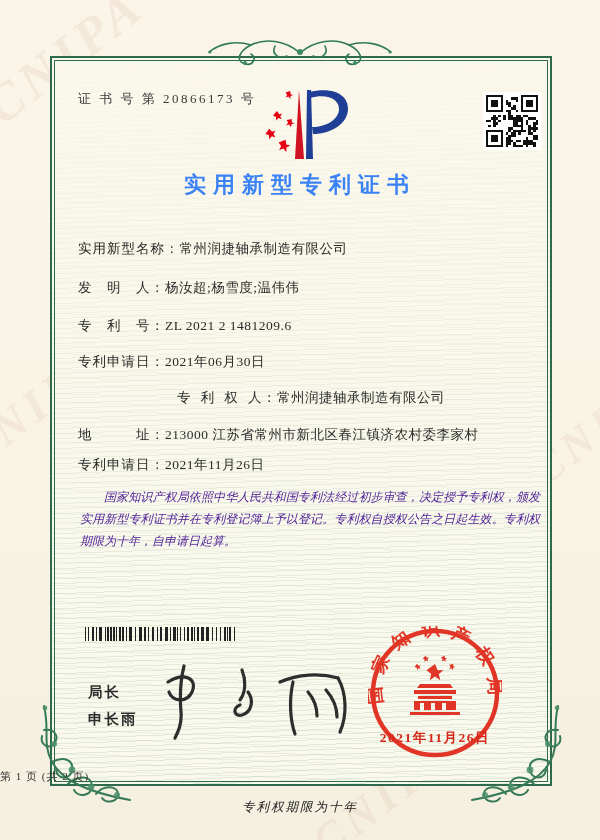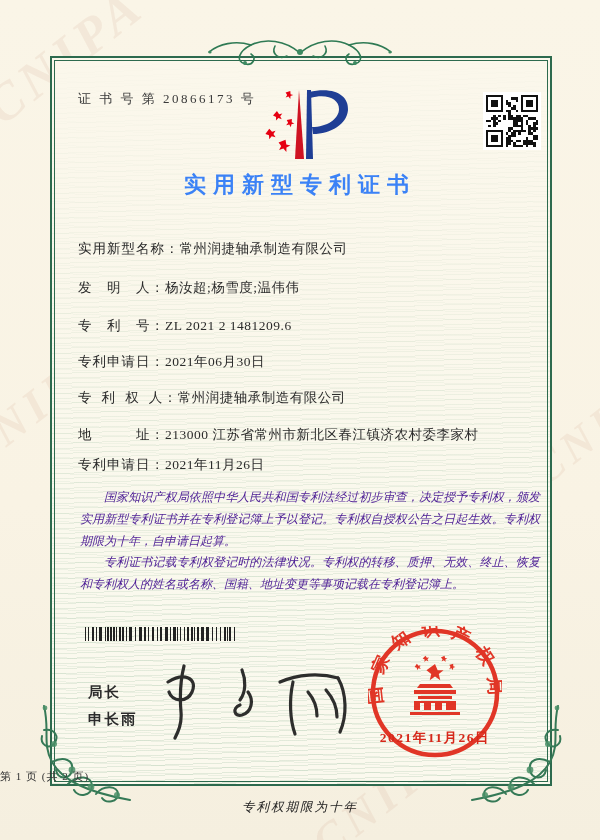--- a/index.html
+++ b/index.html
@@ -54,21 +54,21 @@
     position:absolute; left:0; right:0; top:170px;
     text-align:center; font-size:22px; font-weight:bold;
     letter-spacing:7px; color:#3b82f6;
   }
 
   
   .row { position:absolute; left:78px; right:56px; font-size:13.5px; color:#2b2b2b;
          letter-spacing:0.5px; white-space:nowrap; }
   .row .lab { letter-spacing:1px;font-family:Liberation Mono, monospace; }
   .r0 { top:240px; } .r1 { top:279px; } .r2 { top:317px; }
-  .r3 { top:353px; } .r4 { top:389px; } .r5 { top:426px; }
+  .r3 { top:353px; } .r4 { top:389px;text-align:center; } .r5 { top:426px; }
   .r6 { top:456px; }
   .grant-no-group { position:absolute; left:310px; top:0; }
 
   
   .paras {
     position:absolute; left:80px; right:60px; top:487px;
     font-size:12px; line-height:1.82; color:#4c1d95;
     font-style:italic; text-align:justify;
   }
   .paras p { text-indent:2em; }
@@ -428,21 +428,20 @@
 </div>
 <div class="row r5">
   <span class="lab">地　　　址：</span><span>213000 江苏省常州市新北区春江镇济农村委李家村</span>
 </div>
 <div class="row r6">
   <span class="lab">专利申请日：</span><span>2021年11月26日</span>
 </div>
 
 <div class="paras">
   <p>国家知识产权局依照中华人民共和国专利法经过初步审查，决定授予专利权，颁发实用新型专利证书并在专利登记簿上予以登记。专利权自授权公告之日起生效。专利权期限为十年，自申请日起算。</p>
-  <p>专利证书记载专利权登记时的法律状况。专利权的转移、质押、无效、终止、恢复和专利权人的姓名或名称、国籍、地址变更等事项记载在专利登记簿上。</p>
 </div>
 
 <div class="barcode" id="barcode">
     <i style="width: 1px; background: rgb(34, 34, 34); margin-right: 2px;"></i>
     <i style="width: 1px; background: rgb(34, 34, 34); margin-right: 3px;"></i>
     <i style="width: 2px; background: rgb(34, 34, 34); margin-right: 2px;"></i>
     <i style="width: 1px; background: rgb(34, 34, 34); margin-right: 2px;"></i>
     <i style="width: 3px; background: rgb(34, 34, 34); margin-right: 3px;"></i>
     <i style="width: 1px; background: rgb(34, 34, 34); margin-right: 1px;"></i>
     <i style="width: 2px; background: rgb(34, 34, 34); margin-right: 1px;"></i>

